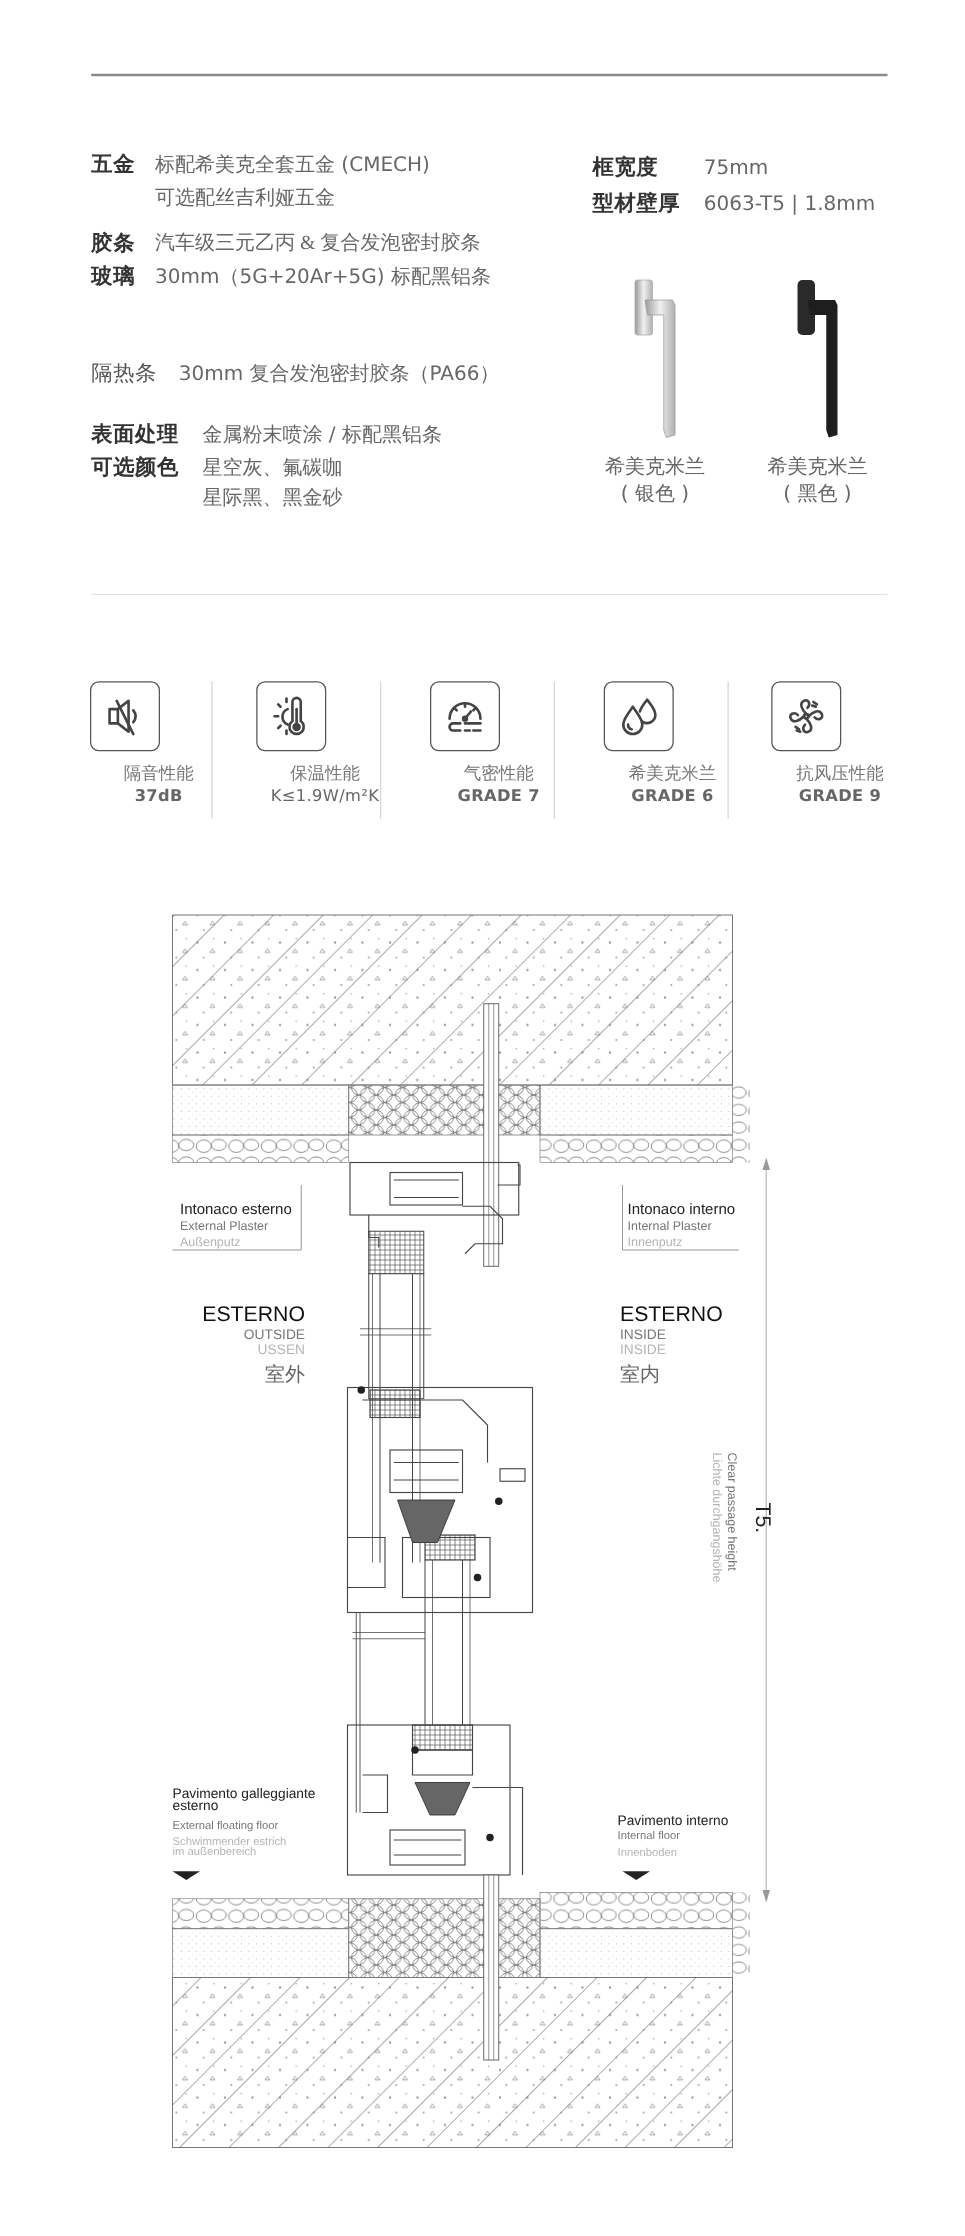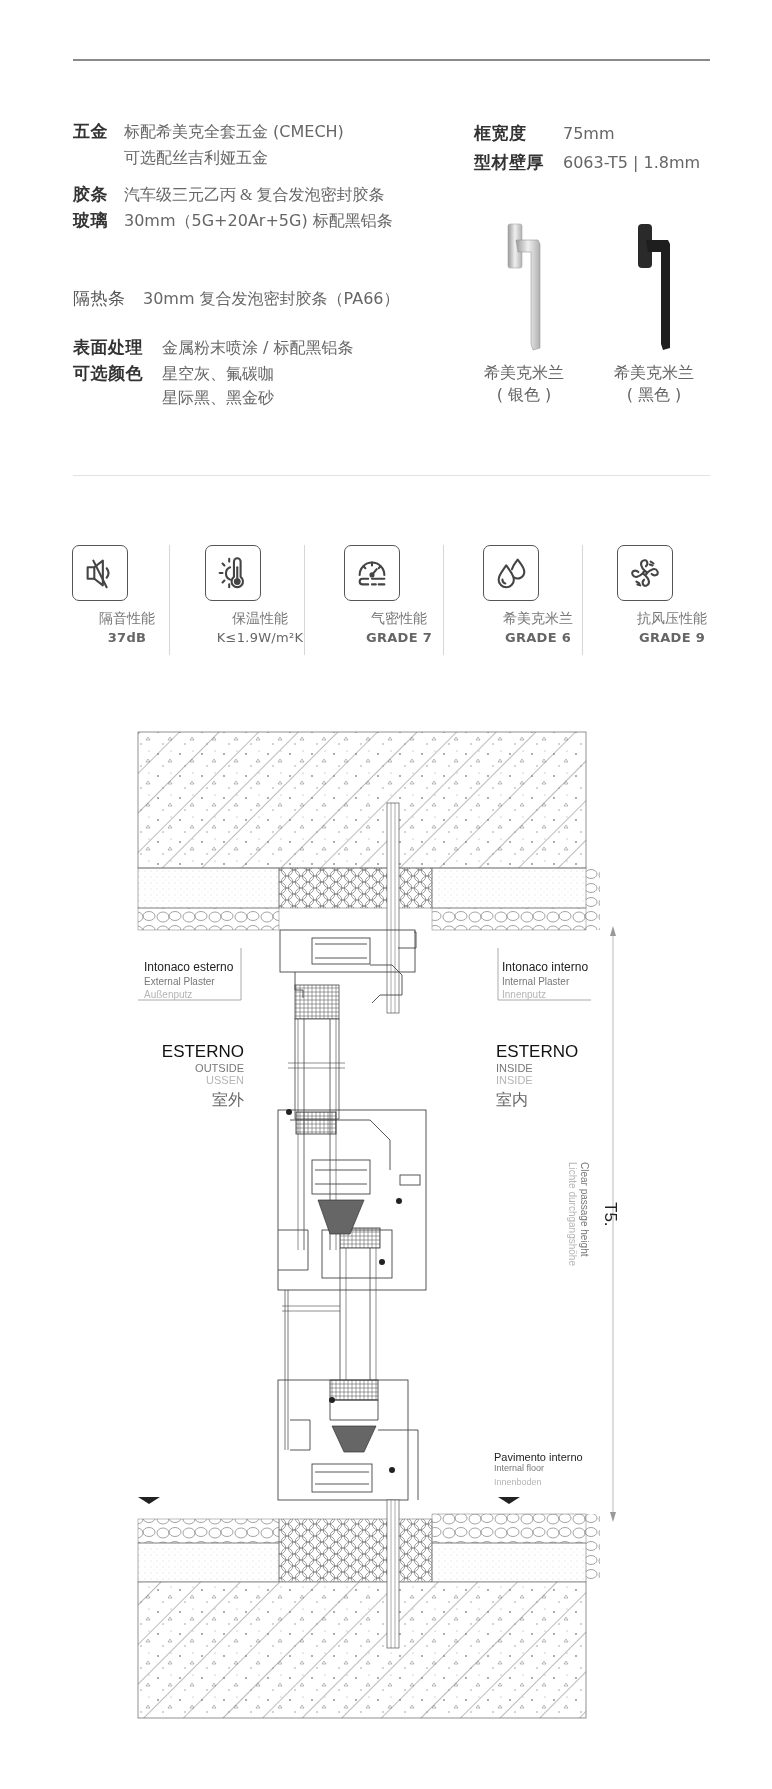--- a/index.html
+++ b/index.html
@@ -331,19 +331,26 @@
     <div class="zone-de">INSIDE</div>
     <div class="zone-cn" style="margin-top:4px;">室内</div>
   </div>
 
   <div class="lbl" style="left:530px;top:472px;width:200px;height:40px;transform:rotate(90deg);transform-origin:0 0;">
     <div class="lbl-2" style="position:absolute;left:0;top:-60px;">Clear passage height</div>
     <div class="lbl-3" style="position:absolute;left:0;top:-48px;">Lichte durchgangshöhe</div>
     <div style="position:absolute;left:40px;top:-90px;font-size:17px;color:#222;font-family:'Liberation Sans',sans-serif;">T5.</div>
   </div>
 
+  <div class="lbl" style="left:138px;top:740px;">
+    <div class="lbl-1" style="font-size:11px;line-height:10px;">Pavimento galleggiante</div>
+    <div class="lbl-1" style="font-size:11px;line-height:11px;">esterno</div>
+    <div class="lbl-2" style="font-size:9px;margin-top:4px;">External floating floor</div>
+    <div class="lbl-3" style="font-size:9px;margin-top:4px;line-height:8px;">Schwimmender estrich</div>
+    <div class="lbl-3" style="font-size:9px;line-height:9px;">im außenbereich</div>
+  </div>
 
   <div class="lbl" style="left:494px;top:761px;">
     <div class="lbl-1" style="font-size:11px;">Pavimento interno</div>
     <div class="lbl-2" style="font-size:9px;">Internal floor</div>
     <div class="lbl-3" style="font-size:9px;margin-top:4px;">Innenboden</div>
   </div>
 </div>
 
 </body></html>

